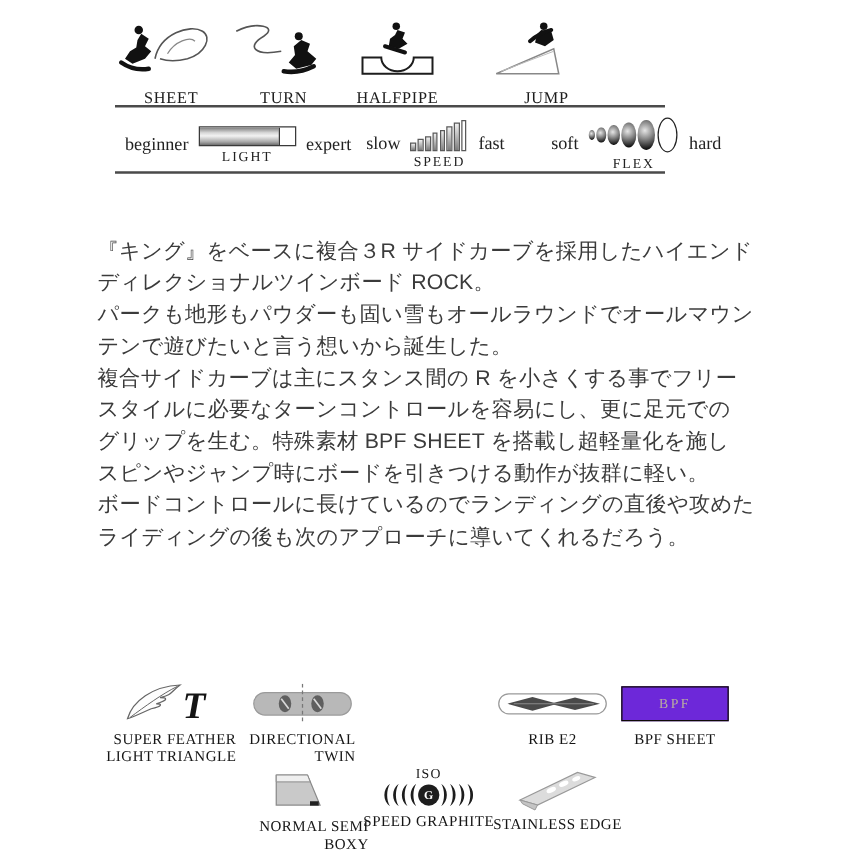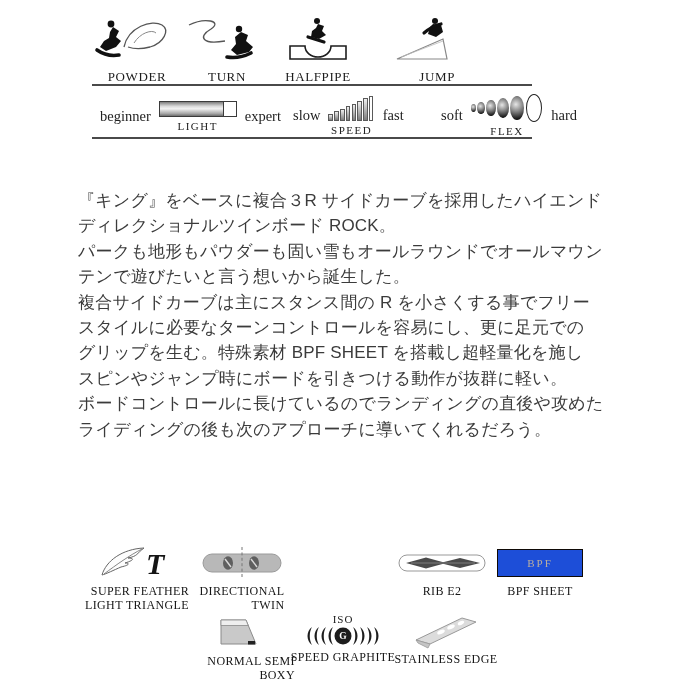--- a/index.html
+++ b/index.html
@@ -38,41 +38,41 @@
   
   .desc{position:absolute;left:78px;top:188px;width:526px;
         font-family:"Liberation Sans",sans-serif;font-size:17px;line-height:25.4px;
         color:#3b3b3b;white-space:pre-line;letter-spacing:.2px;}
 
   
   .feat{position:absolute;width:116px;display:flex;flex-direction:column;align-items:center;gap:2px;}
   .feat .ficon{height:38px;display:flex;align-items:center;justify-content:center;flex-direction:column;}
   .feat .flabel{font-size:12px;line-height:1.18;color:#151515;text-align:right;
                 white-space:pre-line;letter-spacing:.4px;}
-  .bpf-rect{width:84px;height:26px;background:#1d4ed8;border:1px solid #0e0906;
+  .bpf-rect{width:84px;height:26px;background:#6d28d9;border:1px solid #0e0906;
             display:flex;align-items:center;justify-content:center;}
   .bpf-rect span{font-size:11px;letter-spacing:2px;color:#b9ae9f;}
   .iso-txt{font-size:11px;letter-spacing:1px;color:#1a1a1a;margin-bottom:1px;}
 </style>
 </head>
 <body>
 
 <div id="page">
 
   <div class="topicon" style="left:89px;">
     <span>
       <svg width="86" height="46" viewBox="0 0 86 46">
         <circle cx="17" cy="8" r="3.4" fill="#111"></circle>
         <path d="M19,11 l6,4 -3,6 5,4 -5,6 -10,4 -6,-4 4,-6 5,-3 1,-6 z" fill="#111"></path>
         <path d="M3,34 q10,7 22,5" stroke="#111" stroke-width="3.6" fill="none" stroke-linecap="round"></path>
         <path d="M30,31 C34,11 58,3 68,9 C76,14 70,27 56,31 C48,33 40,33 34,31" fill="none" stroke="#555" stroke-width="1.3"></path>
         <path d="M40,27 C46,17 58,13 62,17" fill="none" stroke="#888" stroke-width="1"></path>
       </svg>
     </span>
-    <span class="tlabel">POWDER</span>
+    <span class="tlabel">SHEET</span>
   </div>
 
   <div class="topicon" style="left:179px;">
     <span>
       <svg width="80" height="46" viewBox="0 0 80 46">
         <path d="M2,9 C18,1 36,5 24,13 C10,21 16,29 38,25" fill="none" stroke="#555" stroke-width="1.3"></path>
         <circle cx="52" cy="13" r="3.2" fill="#111"></circle>
         <path d="M54,16 l7,3 -2,6 7,6 -4,5 -12,3 -6,-5 5,-6 -1,-7 z" fill="#111"></path>
         <path d="M40,41 q12,2 24,-4" stroke="#111" stroke-width="3.6" fill="none" stroke-linecap="round"></path>
       </svg>

